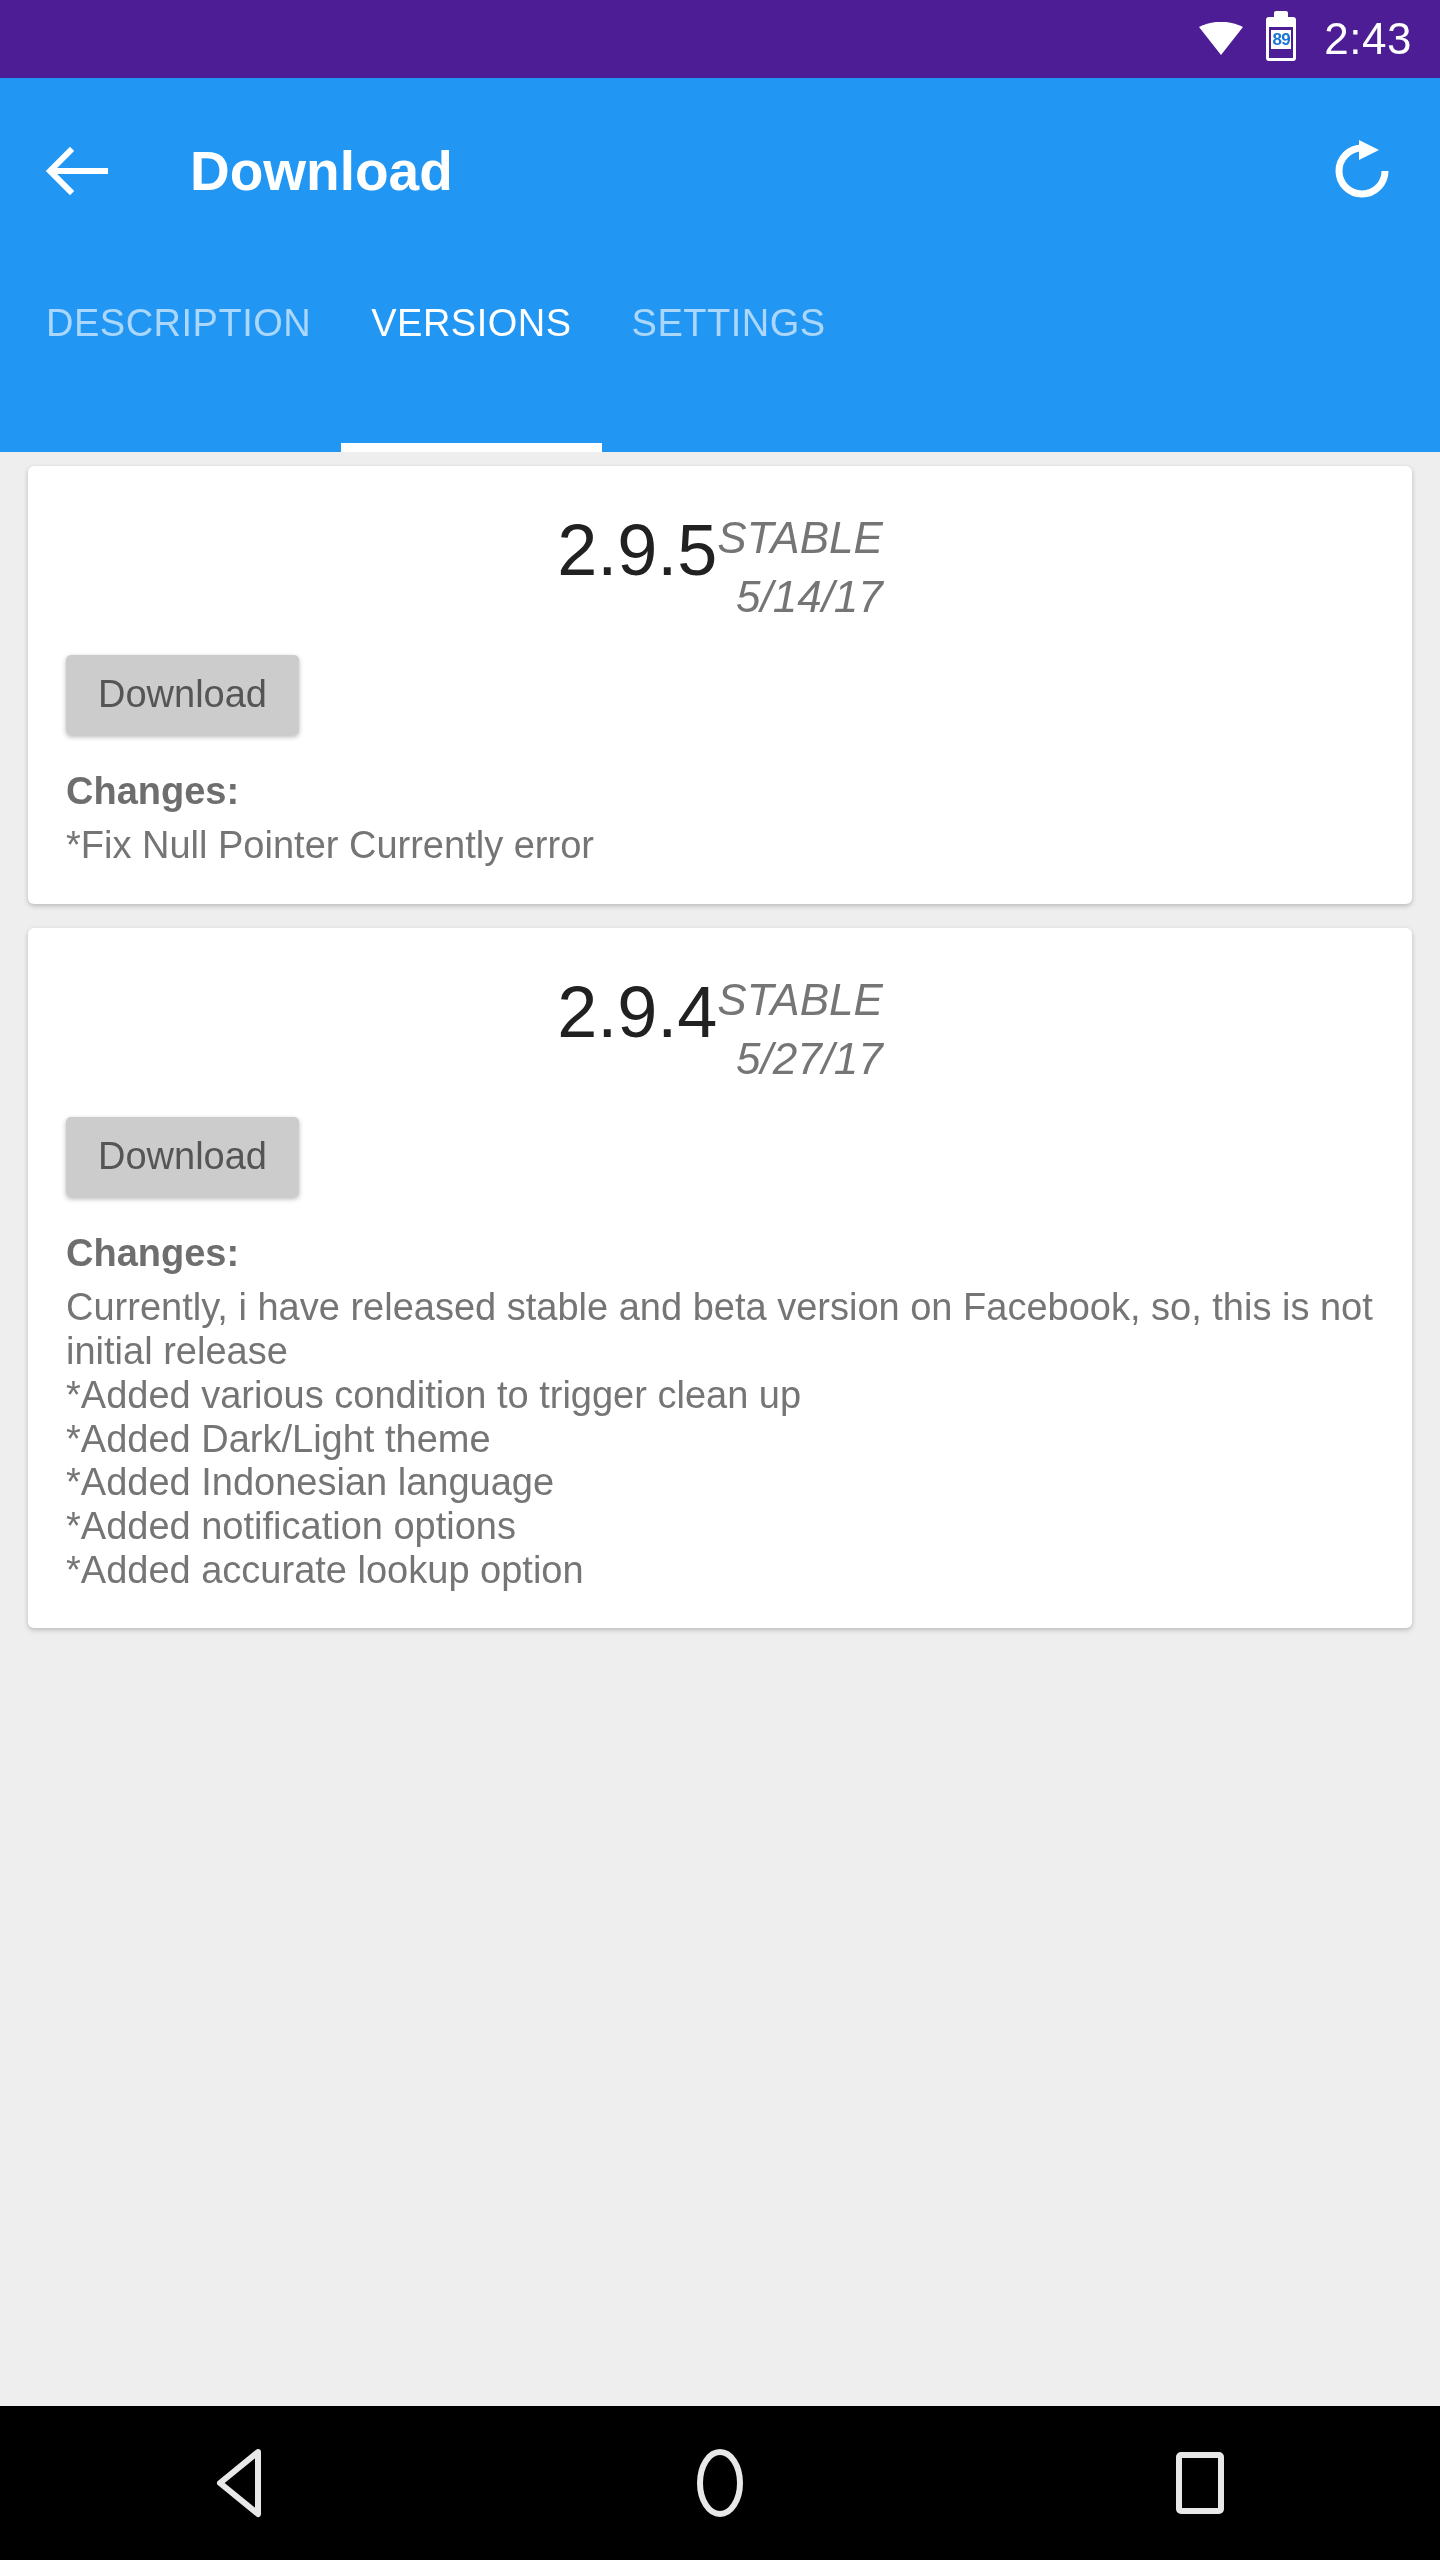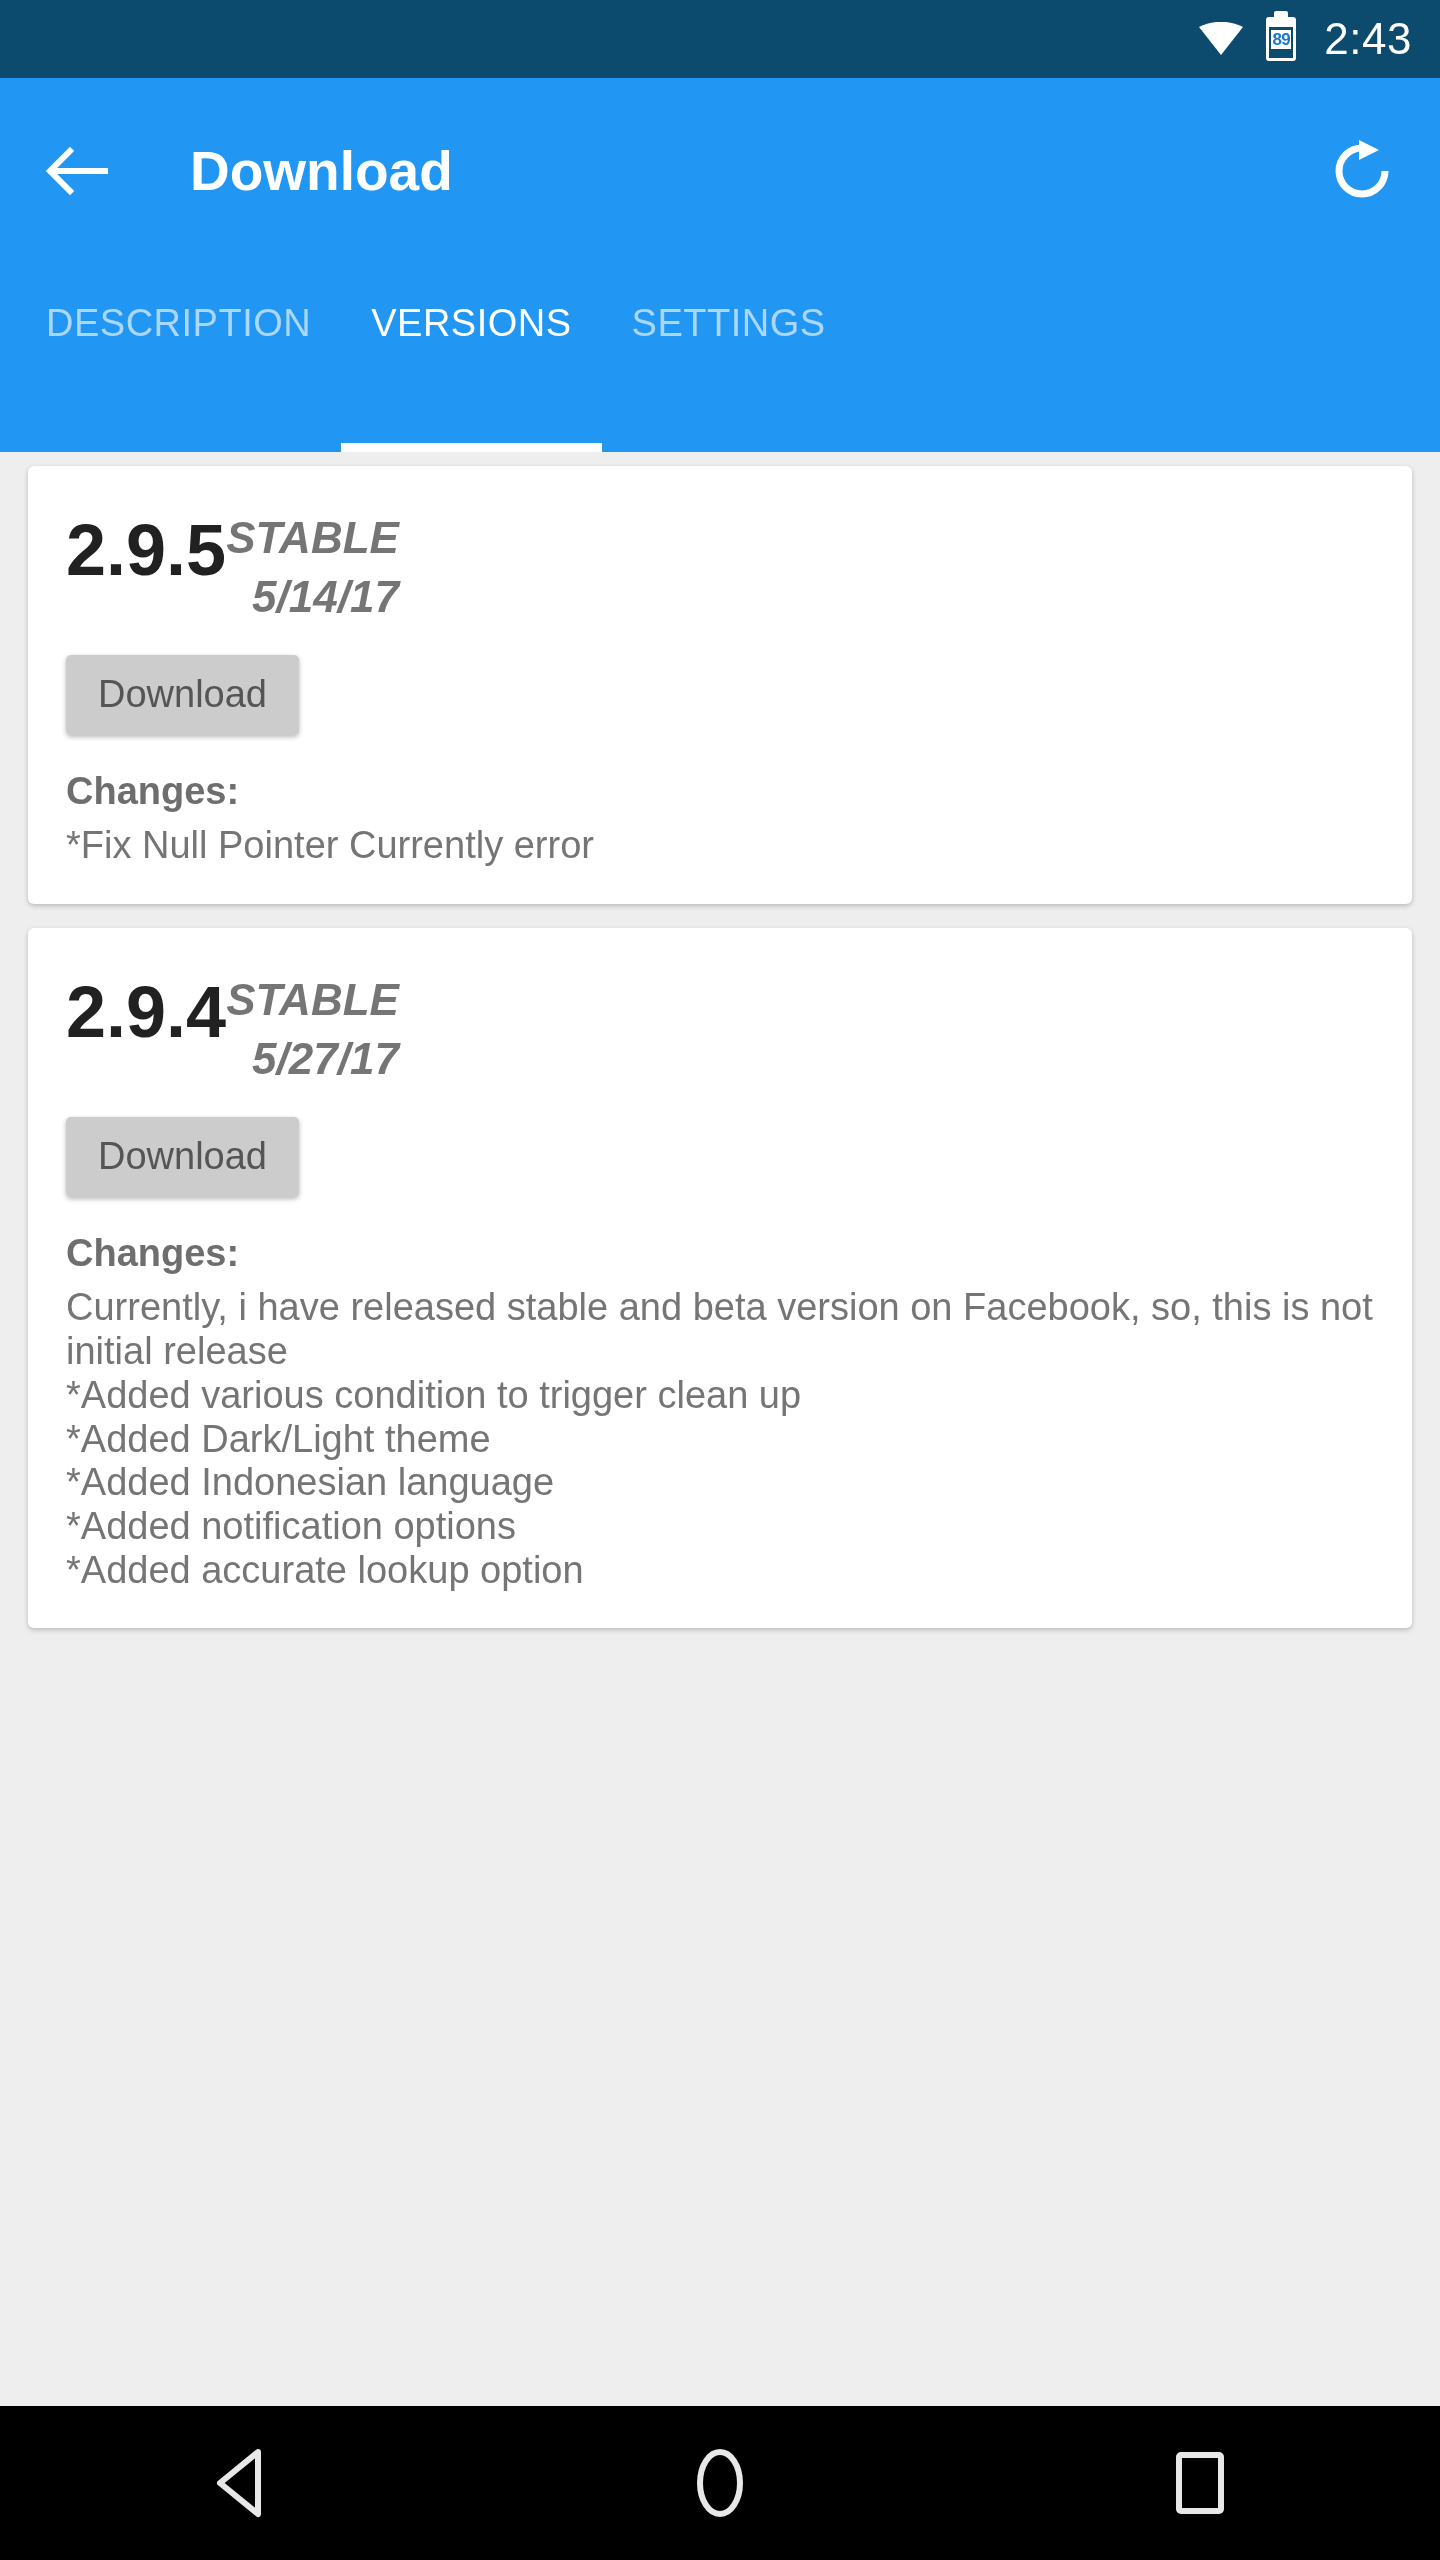--- a/index.html
+++ b/index.html
@@ -11,21 +11,21 @@
     height: 2560px;
     background: #eeeeee;
     font-family: "Liberation Sans", sans-serif;
     overflow: hidden;
     position: relative;
   }
 
   
   .status-bar {
     height: 78px;
-    background: #0c4a6e;
+    background: #4c1d95;
     display: flex;
     justify-content: flex-end;
     padding-right: 28px;
     box-sizing: border-box;
   }
   .status-icons {
     display: flex;
     align-items: center;
     gap: 22px;
   }
@@ -163,22 +163,21 @@
     border-radius: 6px;
     box-shadow: 0 2px 5px rgba(0,0,0,0.22);
     padding: 38px 38px 36px 38px;
     box-sizing: border-box;
     margin-bottom: 24px;
     position: relative;
   }
   .card-head {
     display: flex;
     align-items: flex-start;
-    justify-content: flex-start;
-    font-weight: bold;
+    justify-content: center;
   }
   .version-number {
     font-size: 72px;
     color: #212121;
     line-height: 1;
     padding-top: 10px;
   }
   .release-meta {
     text-align: right;
     font-style: italic;

